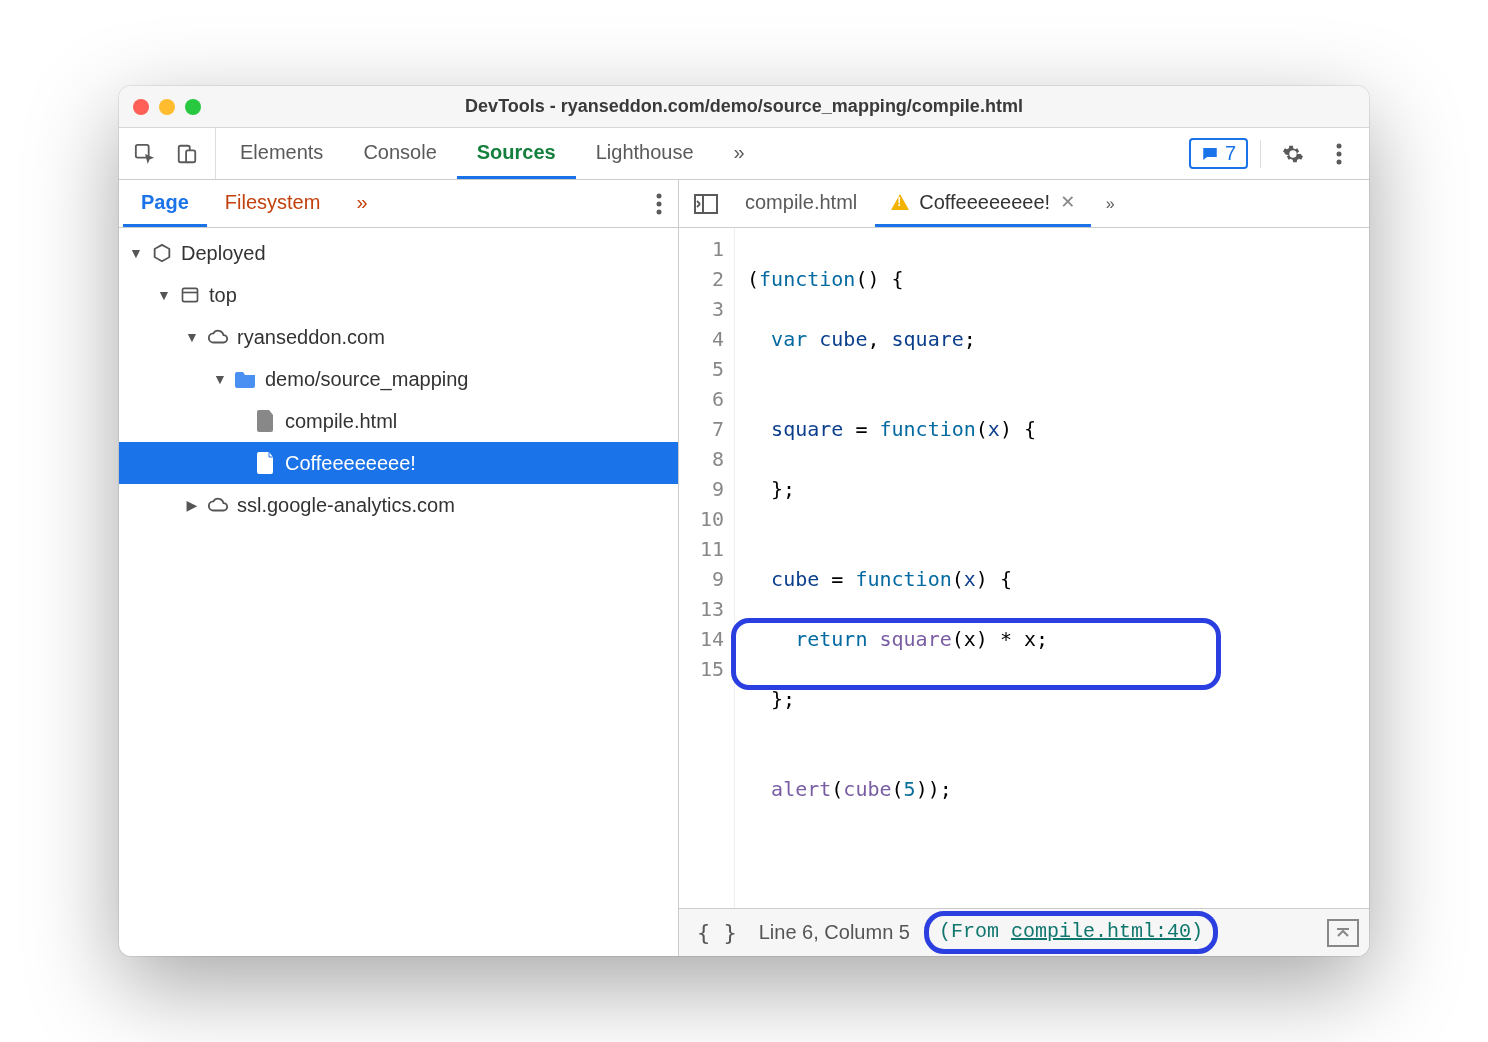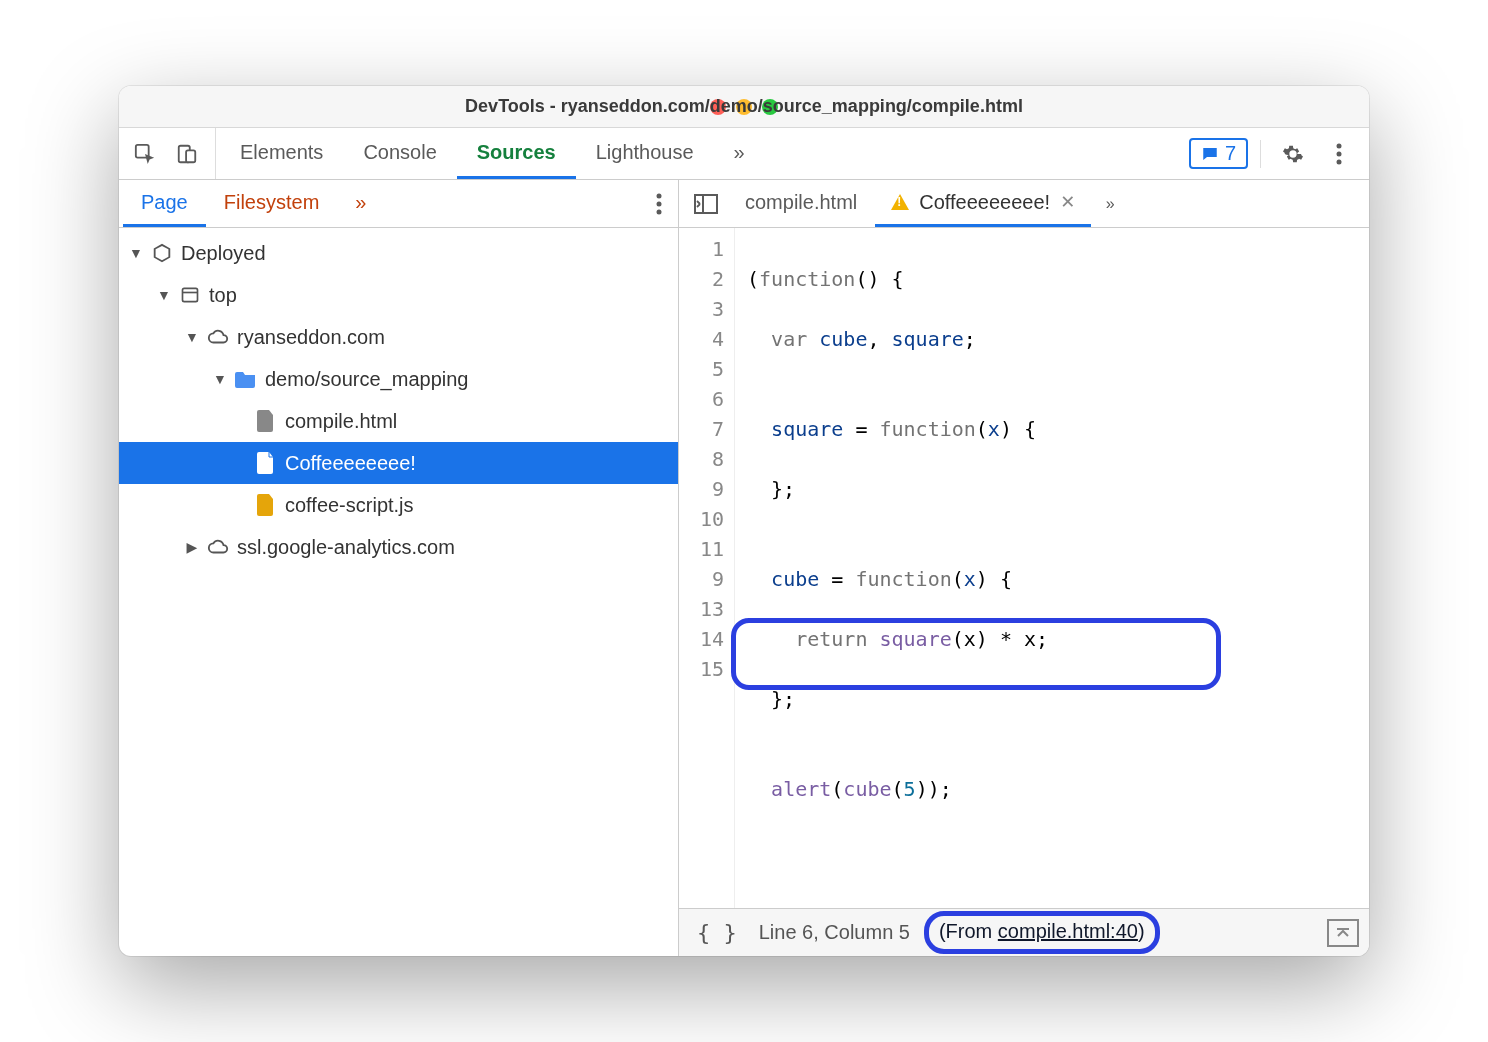--- a/index.html
+++ b/index.html
@@ -23,21 +23,20 @@
   flex-direction: column;
 }
 .titlebar {
   height: 42px;
   background: #f6f6f6;
   border-bottom: 1px solid #d8d8d8;
   display: flex;
   align-items: center;
   padding: 0 14px;
   position: relative;
-  justify-content: center;
 }
 .traffic { display: flex; gap: 10px; }
 .dot { width: 16px; height: 16px; border-radius: 50%; }
 .dot.red { background: #ff5f57; }
 .dot.yellow { background: #febc2e; }
 .dot.green { background: #28c840; }
 .title {
   position: absolute; left: 0; right: 0; text-align: center;
   font-size: 18px; font-weight: 600; color: #3a3a3a;
   pointer-events: none;
@@ -69,21 +68,21 @@
 
 .body { flex: 1; display: flex; min-height: 0; }
 .sidebar { width: 560px; border-right: 1px solid #ccc; display: flex; flex-direction: column; }
 .sidebar-tabs {
   height: 48px; border-bottom: 1px solid #ccc; display: flex; align-items: stretch; padding: 0 4px;
 }
 .sidebar-tab {
   padding: 0 18px; display: flex; align-items: center; font-size: 20px; color: #c2410c;
   border-bottom: 3px solid transparent; cursor: pointer;
 }
-.sidebar-tab.active { color: #1a73e8; border-bottom-color: #1a73e8; }
+.sidebar-tab.active { color: #1a73e8; border-bottom-color: #1a73e8; font-weight: bold; }
 .sidebar-more { margin-left: auto; display: flex; align-items: center; padding: 0 12px; color: #5a5a5a; cursor: pointer; }
 
 .tree { flex: 1; overflow: auto; font-size: 20px; color: #333; padding-top: 4px; }
 .tree-item {
   display: flex; align-items: center; height: 42px; padding-left: var(--indent, 10px);
   cursor: pointer; gap: 8px;
 }
 .tree-item.selected { background: #1a73e8; color: #fff; }
 .arrow { width: 14px; display: inline-flex; justify-content: center; color: #555; font-size: 14px; }
 .tree-icon { width: 22px; height: 22px; display: inline-flex; align-items: center; justify-content: center; }
@@ -104,34 +103,34 @@
   border-bottom: 16px solid #f2b200; position: relative;
 }
 .warn-tri::after { content: "!"; position: absolute; top: 1px; left: -3px; font-size: 12px; font-weight: 700; color: #fff; }
 
 .code-pane { flex: 1; display: flex; overflow: auto; font-family: Menlo, Consolas, monospace; font-size: 20px; line-height: 30px; }
 .gutter {
   width: 56px; text-align: right; padding: 6px 10px 6px 0; color: #888; background: #fff;
   border-right: 1px solid #eee; user-select: none;
 }
 .code { flex: 1; padding: 6px 12px; white-space: pre; position: relative; }
-.kw { color: #737373; }
+.kw { color: #0369a1; }
 .fn { color: #795da3; }
 .var { color: #0b3e8d; }
 .num { color: #0b6e99; }
 .ring {
   position: absolute; border: 5px solid #2b3fe0; border-radius: 18px; pointer-events: none;
 }
 
 .statusbar {
   height: 48px; border-top: 1px solid #ccc; background: #f6f6f6;
   display: flex; align-items: center; padding: 0 10px; font-size: 20px; color: #555; gap: 14px;
 }
 .statusbar .curly { font-family: Menlo, monospace; font-size: 22px; color: #555; padding: 0 8px; cursor: pointer; }
-.statusbar .from { color: #0f172a; }
+.statusbar .from { color: #0f766e; font-family: Liberation Mono, monospace; }
 .statusbar .from .link { text-decoration: underline; }
 .status-ring {
   border: 5px solid #2b3fe0; border-radius: 20px; padding: 4px 10px 6px;
 }
 .statusbar .spacer { flex: 1; }
 .status-box {
   width: 32px; height: 28px; border: 2px solid #888;
   display: flex; align-items: center; justify-content: center; color: #888; cursor: pointer;
 }
 
@@ -258,28 +257,20 @@
           <span>compile.html</span>
         </div>
         <div class="tree-item selected" style="--indent:136px">
           <span class="tree-icon">
             <svg width="18" height="22" viewBox="0 0 18 22" fill="#fff">
                 <path d="M2 0h10l4 5v15a2 2 0 01-2 2H2a2 2 0 01-2-2V2a2 2 0 012-2z"></path>
                 <path d="M12 0v5h4" fill="none" stroke="#1a73e8" stroke-width="1"></path>
               </svg>
           </span>
           <span>Coffeeeeeeee!</span>
-        </div>
-        <div class="tree-item" style="--indent:136px">
-          <span class="tree-icon">
-            <svg width="18" height="22" viewBox="0 0 18 22" fill="#e5a50a">
-                <path d="M2 0h10l4 5v15a2 2 0 01-2 2H2a2 2 0 01-2-2V2a2 2 0 012-2z"></path>
-              </svg>
-          </span>
-          <span>coffee-script.js</span>
         </div>
         <div class="tree-item" style="--indent:66px">
           <span class="arrow">▶</span>
           <span class="tree-icon">
             <svg width="24" height="18" viewBox="0 0 24 18" fill="none" stroke="#555" stroke-width="2">
                 <path d="M7 15a5 5 0 010-10 6 6 0 0111 2 4 4 0 010 8H7z"></path>
               </svg>
           </span>
           <span>ssl.google-analytics.com</span>
         </div>

